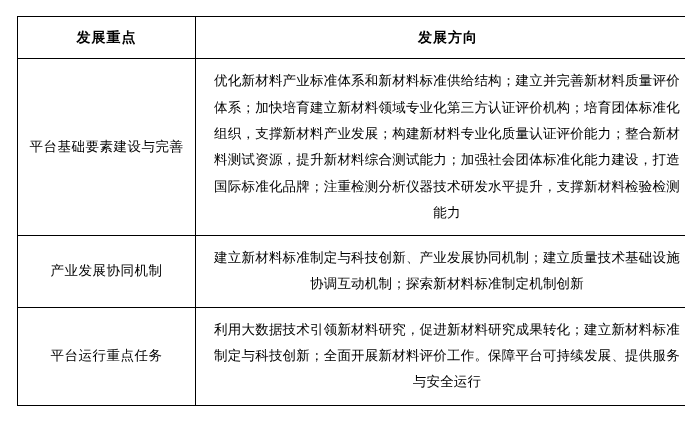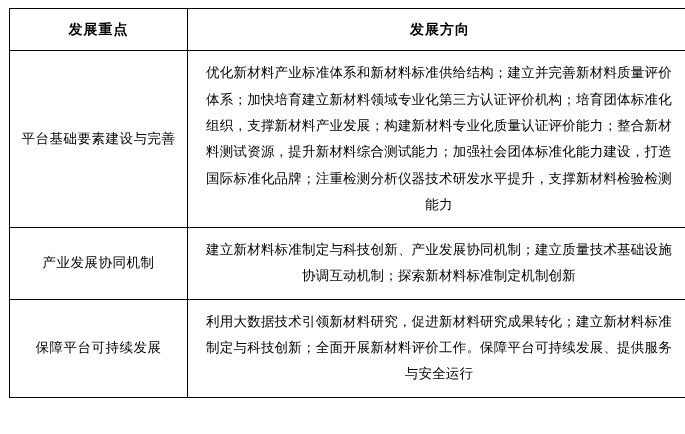--- a/index.html
+++ b/index.html
@@ -9,21 +9,21 @@
   }
   body {
     width: 685px;
     height: 434px;
     font-family: "Liberation Sans", sans-serif;
     color: #000000;
   }
   .table-wrap {
     width: 685px;
     box-sizing: border-box;
-    padding: 8px;
+    padding: 16px;
   }
   table.doc-table {
     border-collapse: collapse;
     width: 683px;
     margin: 0 1px;
     table-layout: fixed;
   }
   table.doc-table th,
   table.doc-table td {
     border: 1px solid #000000;
@@ -79,18 +79,18 @@
     <tbody>
       <tr>
         <td class="cell-focus">平台基础要素建设与完善</td>
         <td class="cell-direction">优化新材料产业标准体系和新材料标准供给结构；建立并完善新材料质量评价体系；加快培育建立新材料领域专业化第三方认证评价机构；培育团体标准化组织，支撑新材料产业发展；构建新材料专业化质量认证评价能力；整合新材料测试资源，提升新材料综合测试能力；加强社会团体标准化能力建设，打造国际标准化品牌；注重检测分析仪器技术研发水平提升，支撑新材料检验检测能力</td>
       </tr>
       <tr>
         <td class="cell-focus">产业发展协同机制</td>
         <td class="cell-direction">建立新材料标准制定与科技创新、产业发展协同机制；建立质量技术基础设施协调互动机制；探索新材料标准制定机制创新</td>
       </tr>
       <tr>
-        <td class="cell-focus">保障平台可持续发展</td>
+        <td class="cell-focus">平台运行重点任务</td>
         <td class="cell-direction">利用大数据技术引领新材料研究，促进新材料研究成果转化；建立新材料标准制定与科技创新；全面开展新材料评价工作。保障平台可持续发展、提供服务与安全运行</td>
       </tr>
     </tbody>
   </table>
 </div>
 
 </body></html>

